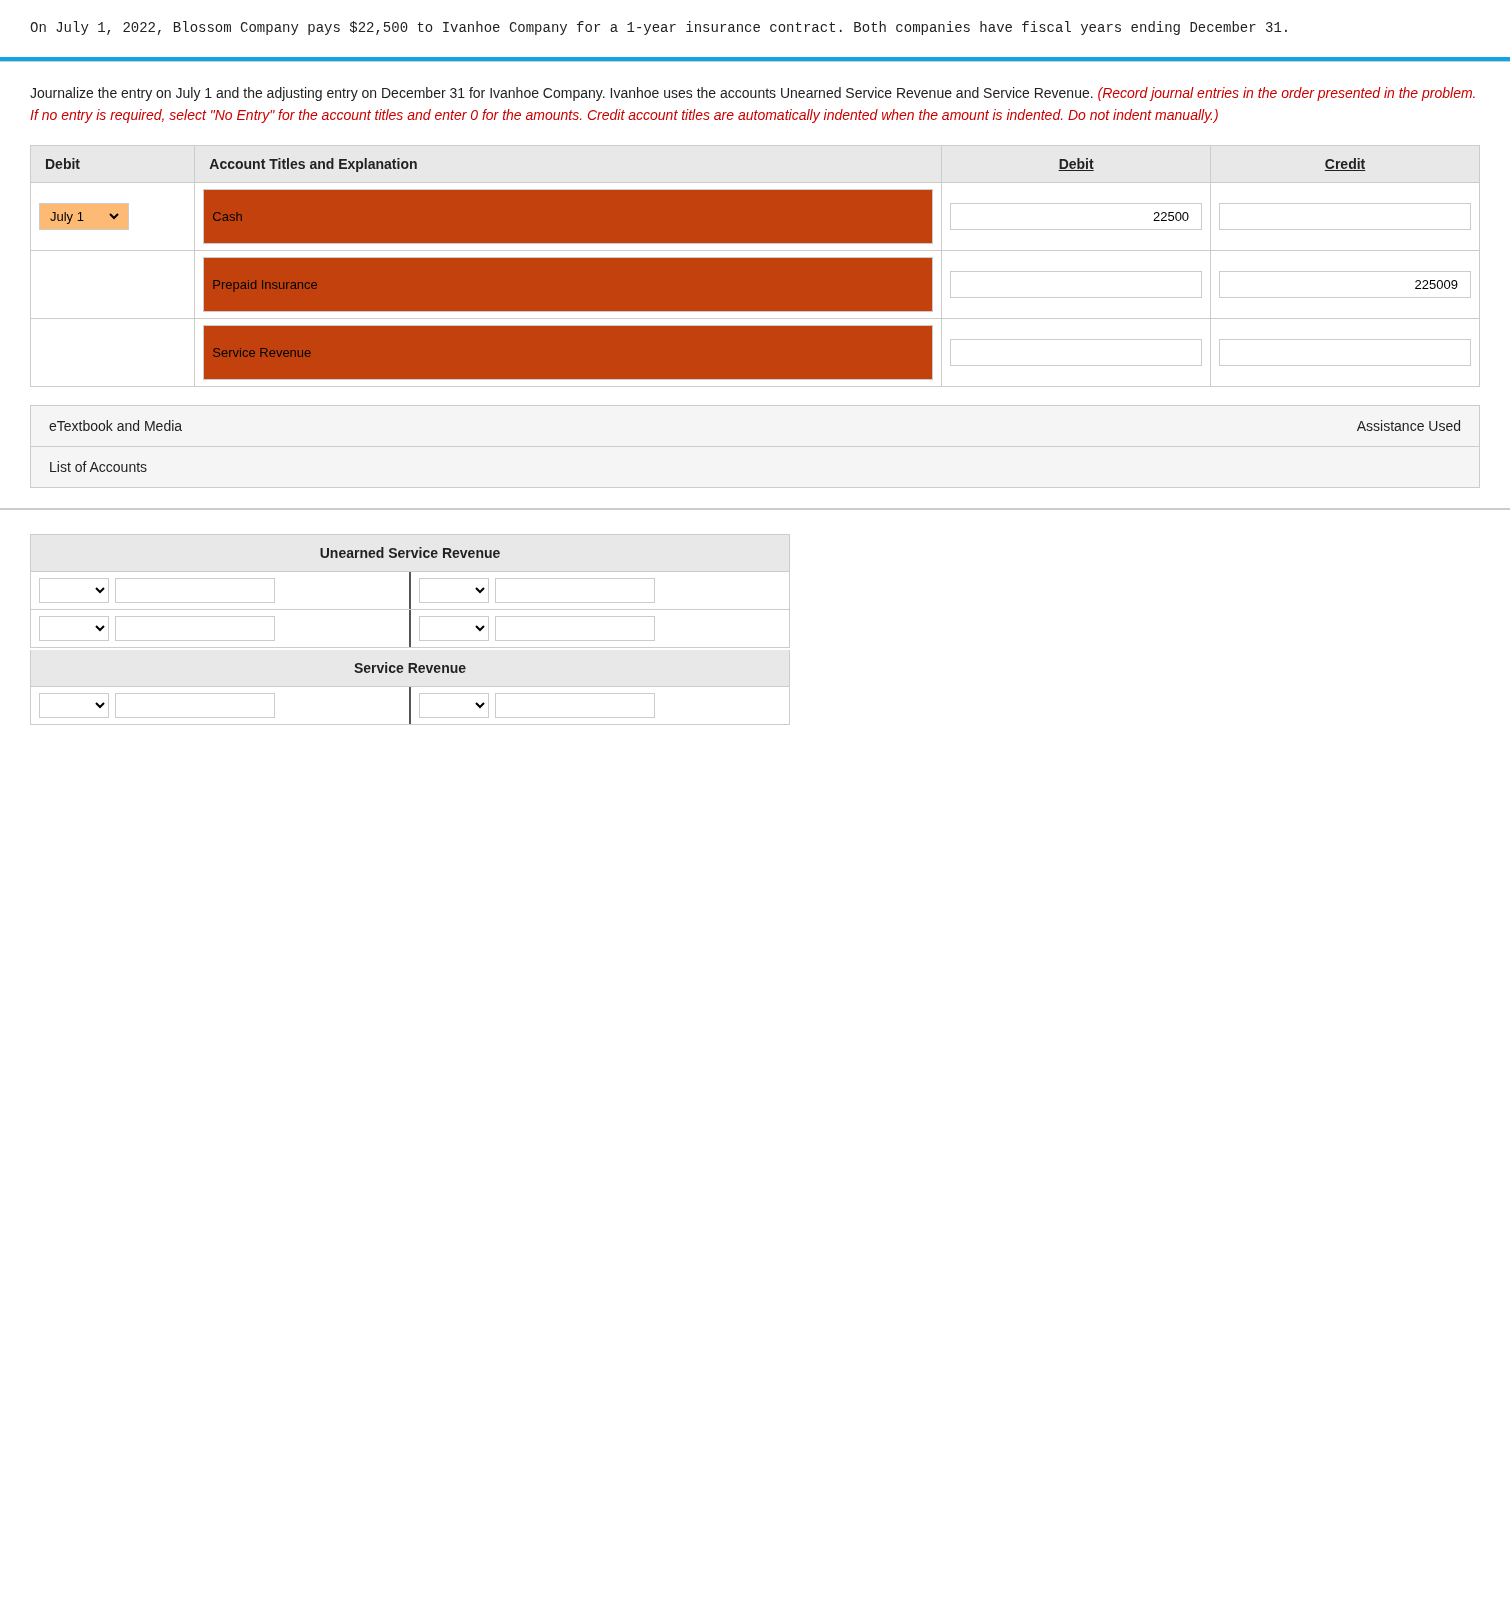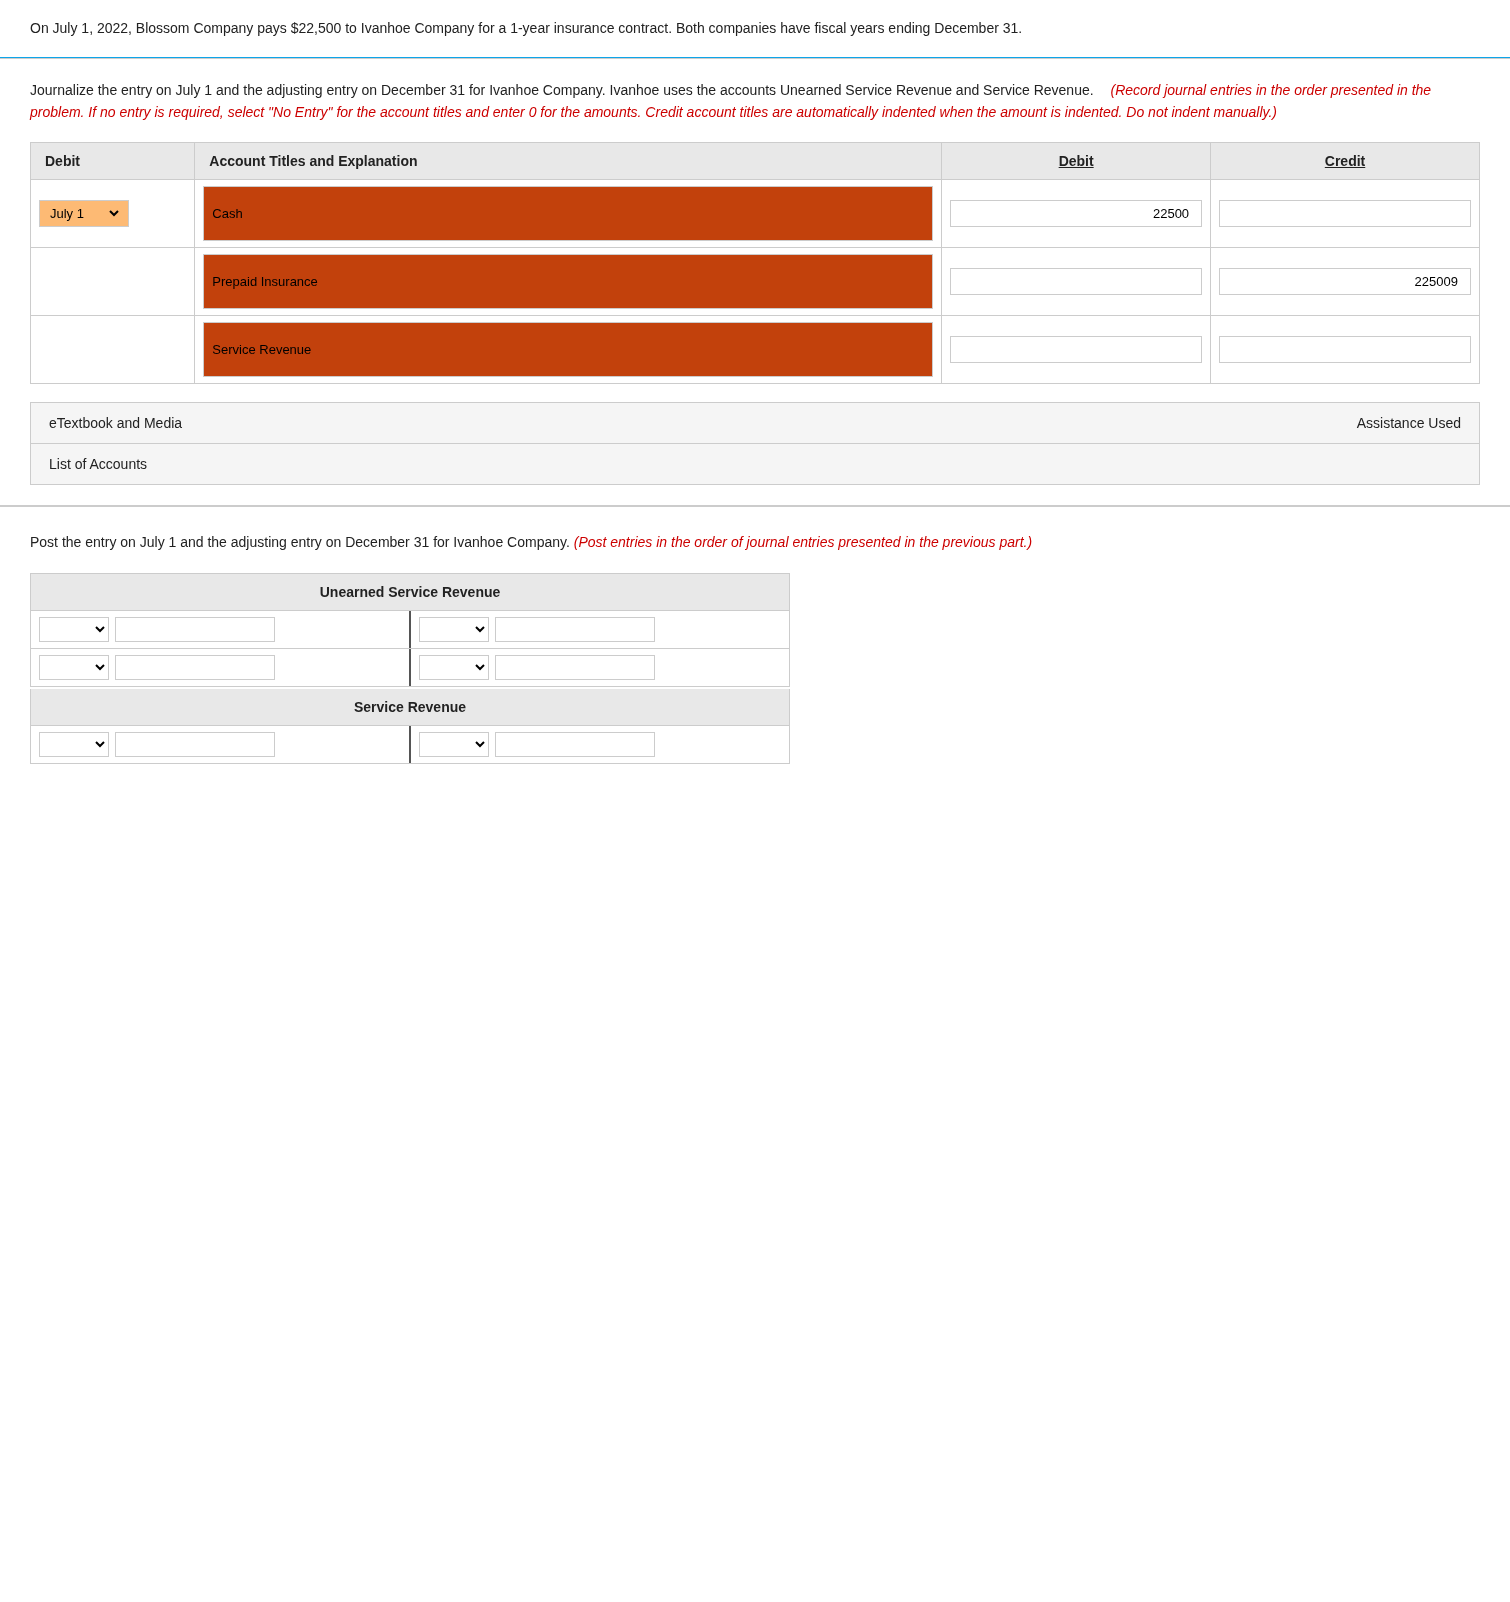--- a/index.html
+++ b/index.html
@@ -6,21 +6,22 @@
     body {
       font-family: Arial, sans-serif;
       font-size: 14px;
       color: #222;
       background: #fff;
       width: 1510px;
     }
 
     .section-top {
       padding: 18px 30px 18px 30px;
-      border-bottom: 1px solid #0ea5e9;
+      border-bottom: 4px solid #0ea5e9;
+      font-family: Liberation Mono, monospace;
     }
 
     .section-top p {
       font-size: 14px;
       line-height: 1.5;
     }
 
     .section-main {
       padding: 20px 30px 20px 30px;
       border-bottom: 1px solid #ccc;
@@ -28,21 +29,20 @@
 
     .instructions {
       font-size: 14px;
       line-height: 1.6;
       margin-bottom: 18px;
     }
 
     .instructions .red-italic {
       color: #cc0000;
       font-style: italic;
-      margin-left: 13px;
     }
 
     
     .journal-table {
       width: 100%;
       border-collapse: collapse;
       border: 1px solid #ccc;
       margin-bottom: 18px;
     }
 
@@ -307,24 +307,20 @@
   <div class="list-accounts-row">
     <span>List of Accounts</span>
   </div>
 
 </div>
 
 <hr class="divider">
 
 <div class="section-post">
 
-  <div class="post-instructions">
-    <span>Post the entry on July 1 and the adjusting entry on December 31 for Ivanhoe Company.</span>
-    <span class="red-italic">(Post entries in the order of journal entries presented in the previous part.)</span>
-  </div>
 
   <div class="t-account-wrapper ledger-section">
     <div class="t-account-header">Unearned Service Revenue</div>
 
     <div class="t-account-row">
       <div class="t-account-left">
         <select class="ledger-select">
           <option value=""></option>
           <option>July 1</option>
           <option>Dec. 31</option>

